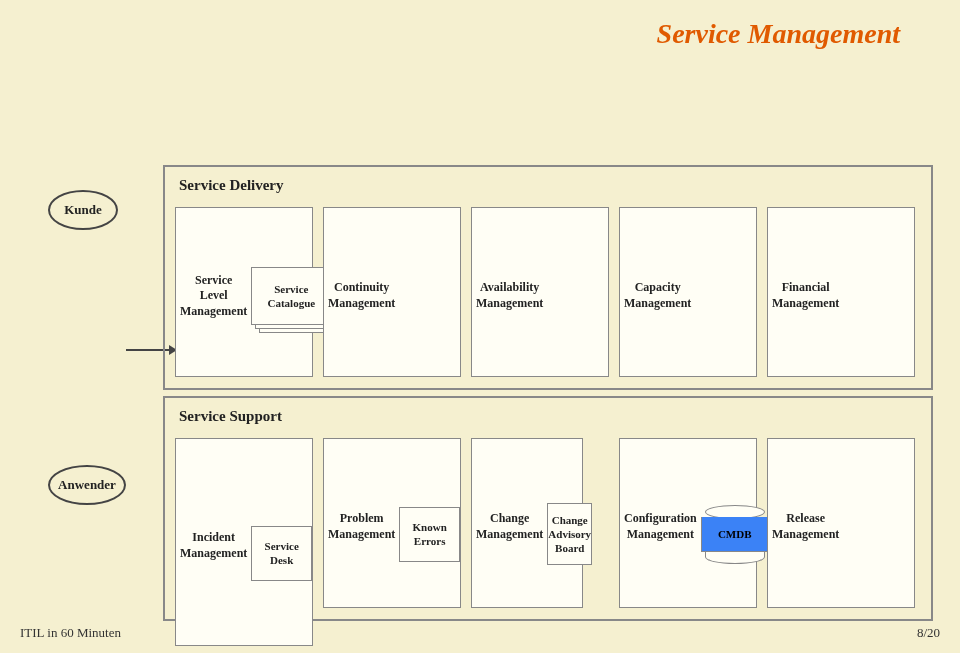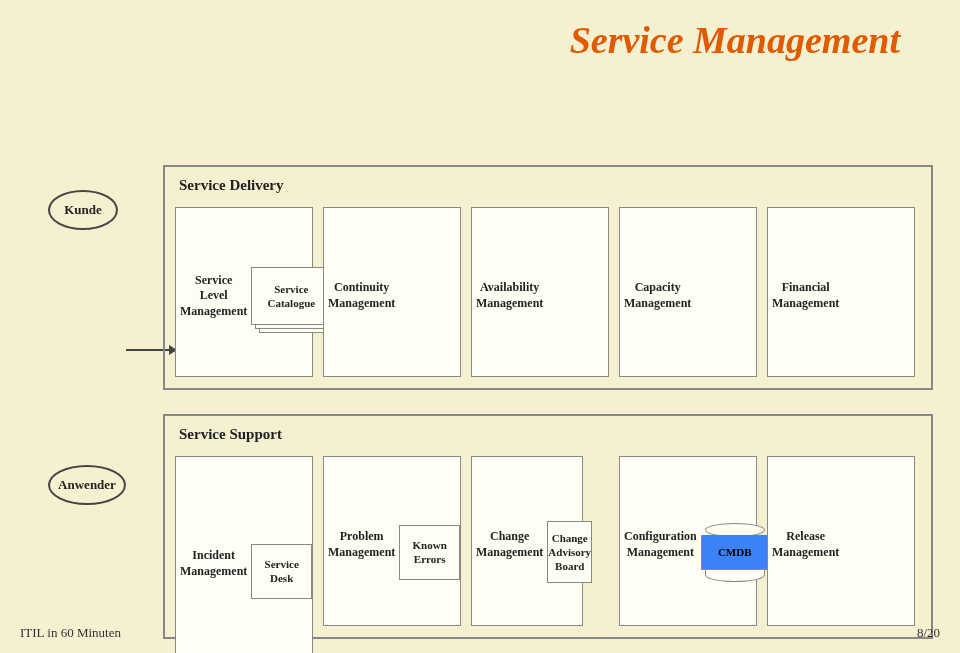--- a/index.html
+++ b/index.html
@@ -9,21 +9,21 @@
       width: 960px;
       height: 653px;
       overflow: hidden;
       position: relative;
     }
 
     .page-title {
       position: absolute;
       top: 18px;
       right: 60px;
-      font-size: 38px;
+      font-size: 28px;
       font-weight: bold;
       color: #e05a00;
       font-style: italic;
     }
 
     
     .actor {
       position: absolute;
       left: 10px;
       width: 70px;
@@ -179,21 +179,21 @@
 
     <div class="inner-cell" style="left:454px; top:40px; width:138px; height:170px;">
       <div class="cell-title">Capacity<br>Management</div>
     </div>
 
     <div class="inner-cell" style="left:602px; top:40px; width:148px; height:170px;">
       <div class="cell-title">Financial<br>Management</div>
     </div>
   </div>
 
-  <div class="outer-box" style="left:143px; top:334px; width:770px; height:225px;">
+  <div class="outer-box" style="left:143px; top:316px; width:770px; height:225px;">
     <div class="section-label" style="top:10px; left:14px;">Service Support</div>
 
     <div class="inner-cell" style="left:10px; top:40px; width:138px; height:208px;">
       <div class="cell-title">Incident<br>Management</div>
 
       <div style="margin-top:14px; width:90px; height:55px; border:1.5px solid #888; background:#fffef5; display:flex; align-items:center; justify-content:center; text-align:center; font-size:11px; font-weight:bold; color:#222; line-height:1.3;">Service<br>Desk</div>
     </div>
 
     <div class="inner-cell" style="left:158px; top:40px; width:138px; height:170px;">
       <div class="cell-title">Problem<br>Management</div>

